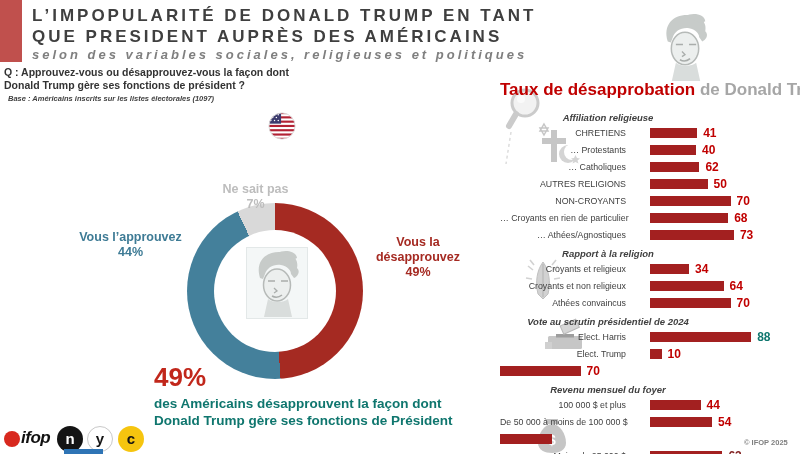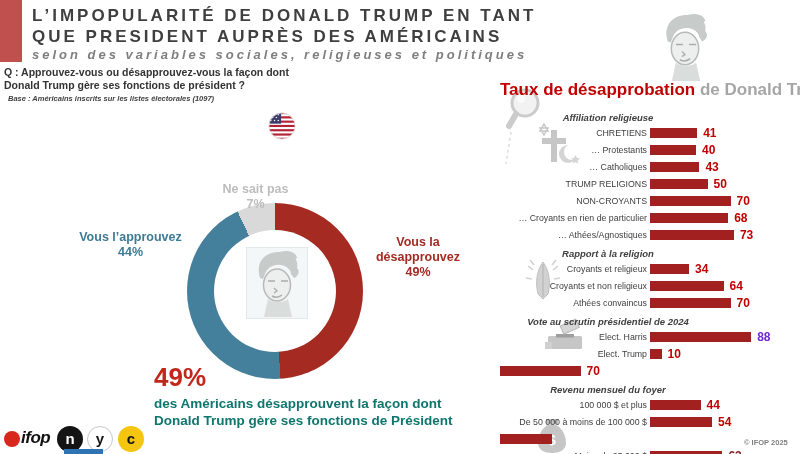--- a/index.html
+++ b/index.html
@@ -39,21 +39,21 @@
   .trump-head{left:654px;top:11px;width:62px;height:71px;}
   .magnifier{left:503px;top:86px;width:42px;height:80px;}
   .panel-title{left:500px;top:80px;width:300px;text-align:center;font-weight:bold;font-size:17px;white-space:nowrap;}
   .panel-title .red{color:#C00000;}
   .panel-title .gray{color:#A6A6A6;}
   .sections{left:500px;top:103px;width:300px;}
   .sec{margin-top:8px;}
   .sec + .sec{margin-top:4px;}
   .sec-label{width:216px;text-align:center;font-style:italic;font-weight:bold;font-size:9.5px;color:#404040;height:13px;line-height:13px;}
   .row{display:flex;align-items:center;height:17px;}
-  .row-label{width:150px;text-align:right;padding-right:3px;font-size:8.8px;color:#404040;white-space:nowrap;box-sizing:border-box;}
+  .row-label{width:150px;text-align:right;padding-right:24px;font-size:8.8px;color:#404040;white-space:nowrap;box-sizing:border-box;}
   .bar{height:10px;display:inline-block;}
   .row-value{margin-left:6px;font-weight:bold;font-size:12px;}
   .copyright{left:744px;top:438px;font-size:7.5px;font-weight:bold;color:#7f7f7f;}
   .icon{color:#C6C6C6;}
 </style>
 </head>
 <body>
 
 <div class="stage">
 
@@ -208,24 +208,24 @@
           <span class="row-value" style="color: rgb(192, 0, 0);">41</span>
         </div>
         <div class="row">
           <span class="row-label">… Protestants</span>
           <span class="bar" style="width: 46px; background: rgb(163, 32, 32);"></span>
           <span class="row-value" style="color: rgb(192, 0, 0);">40</span>
         </div>
         <div class="row">
           <span class="row-label">… Catholiques</span>
           <span class="bar" style="width: 49.45px; background: rgb(163, 32, 32);"></span>
-          <span class="row-value" style="color: rgb(192, 0, 0);">43</span>
-        </div>
-        <div class="row">
-          <span class="row-label">TRUMP RELIGIONS</span>
+          <span class="row-value" style="color: rgb(192, 0, 0);">62</span>
+        </div>
+        <div class="row">
+          <span class="row-label">AUTRES RELIGIONS</span>
           <span class="bar" style="width: 57.5px; background: rgb(163, 32, 32);"></span>
           <span class="row-value" style="color: rgb(192, 0, 0);">50</span>
         </div>
         <div class="row">
           <span class="row-label">NON-CROYANTS</span>
           <span class="bar" style="width: 80.5px; background: rgb(163, 32, 32);"></span>
           <span class="row-value" style="color: rgb(192, 0, 0);">70</span>
         </div>
         <div class="row">
           <span class="row-label">… Croyants en rien de particulier</span>
@@ -254,21 +254,21 @@
           <span class="row-label">Athées convaincus</span>
           <span class="bar" style="width: 80.5px; background: rgb(163, 32, 32);"></span>
           <span class="row-value" style="color: rgb(192, 0, 0);">70</span>
         </div>
       </div>
       <div class="sec">
         <div class="sec-label">Vote au scrutin présidentiel de 2024</div>
         <div class="row">
           <span class="row-label">Elect. Harris</span>
           <span class="bar" style="width: 101.2px; background: rgb(163, 32, 32);"></span>
-          <span class="row-value" style="color: #6d28d9;">88</span>
+          <span class="row-value" style="color: #0f766e;">88</span>
         </div>
         <div class="row">
           <span class="row-label">Elect. Trump</span>
           <span class="bar" style="width: 11.5px; background: rgb(163, 32, 32);"></span>
           <span class="row-value" style="color: rgb(192, 0, 0);">10</span>
         </div>
         <div class="row">
           <span class="bar" style="width: 80.5px; background: rgb(163, 32, 32);"></span>
           <span class="row-value" style="color: rgb(192, 0, 0);">70</span>
         </div>

